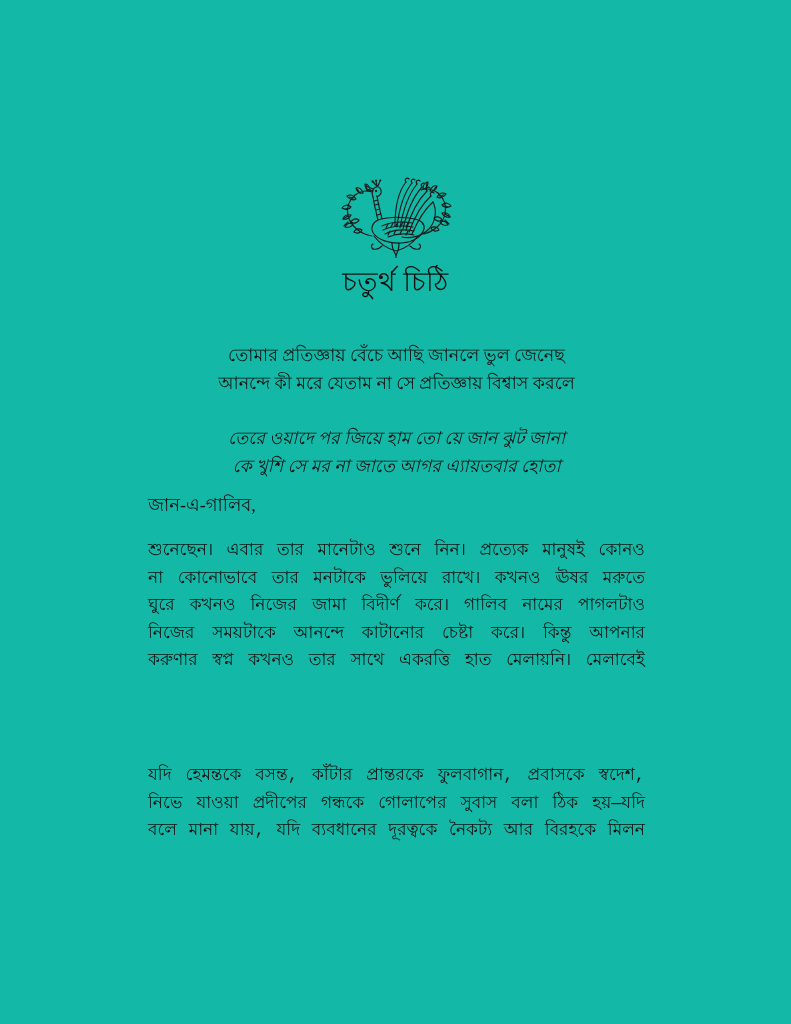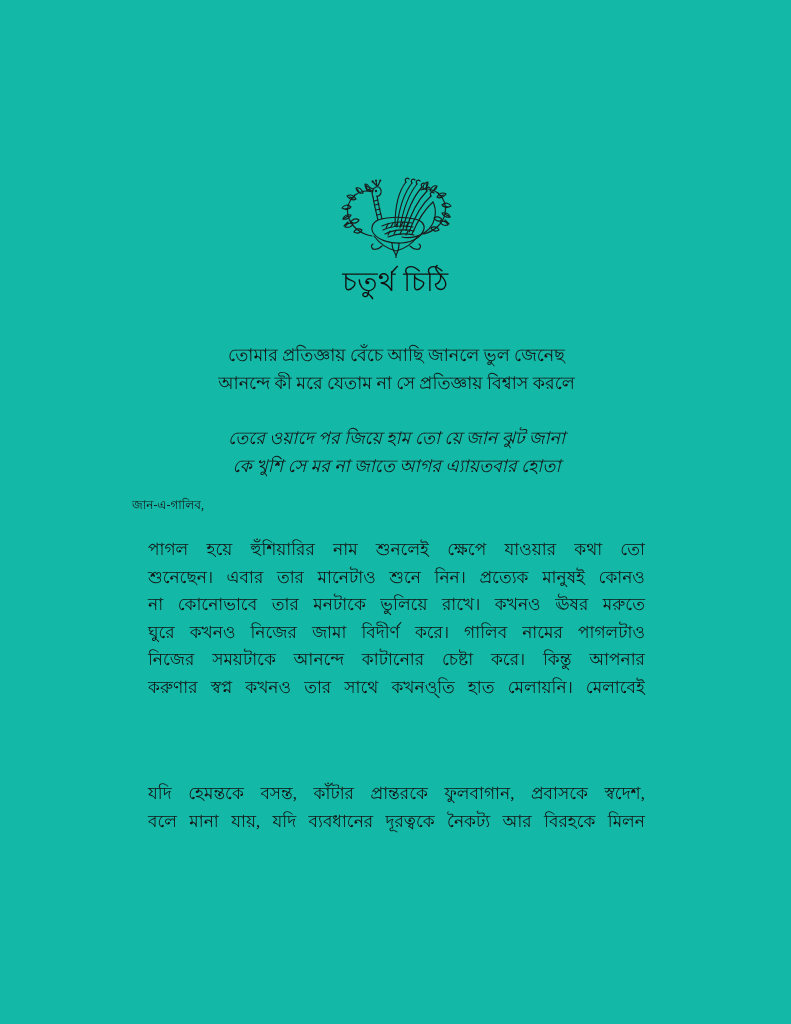--- a/index.html
+++ b/index.html
@@ -88,22 +88,22 @@
     top: 424px;
     font-size: 17.5px;
     line-height: 28px;
     font-style: italic;
   }
 
   
   .salutation {
     position: absolute;
     top: 492px;
-    left: 132px;
-    font-size: 12px;
+    left: 148px;
+    font-size: 18px;
     line-height: 26px;
     color: #131313;
   }
 
   
   .body-block {
     position: absolute;
     left: 148px;
     width: 497px;
     font-size: 17px;
@@ -120,21 +120,21 @@
     white-space: nowrap;
   }
   
   .para .ln.j {
     display: flex;
     justify-content: space-between;
   }
   .para .ln.j > span { display: inline-block; }
 
   .para-1 { top: 536px; }
-  .para-2 { top: 780px; }
+  .para-2 { top: 762px; font-family: Liberation Mono, monospace; }
 </style>
 </head>
 <body>
 
 <div class="page">
 
   <div class="ornament-wrap">
     <svg class="ornament" viewBox="0 0 128 84" aria-hidden="true">
 
       <path d="M63 52 C63 34 66 18 74 8"></path>
@@ -255,31 +255,20 @@
   <div class="verse verse-two">
     <span class="verse-line">তেরে  ওয়াদে পর জিয়ে হাম তো য়ে জান ঝুট জানা</span>
     <span class="verse-line">কে খুশি সে মর না জাতে আগর এ্যায়তবার হোতা</span>
   </div>
 
   <div class="salutation">জান-এ-গালিব,</div>
 
   <div class="body-block para-1">
     <p class="para">
       <span class="ln j">
-          <span>পাগল</span>
-          <span>হয়ে</span>
-          <span>হুঁশিয়ারির</span>
-          <span>নাম</span>
-          <span>শুনলেই</span>
-          <span>ক্ষেপে</span>
-          <span>যাওয়ার</span>
-          <span>কথা</span>
-          <span>তো</span>
-        </span>
-      <span class="ln j">
           <span>শুনেছেন।</span>
           <span>এবার</span>
           <span>তার</span>
           <span>মানেটাও</span>
           <span>শুনে</span>
           <span>নিন।</span>
           <span>প্রত্যেক</span>
           <span>মানুষই</span>
           <span>কোনও</span>
         </span>
@@ -314,39 +303,50 @@
           <span>করে।</span>
           <span>কিন্তু</span>
           <span>আপনার</span>
         </span>
       <span class="ln j">
           <span>করুণার</span>
           <span>স্বপ্ন</span>
           <span>কখনও</span>
           <span>তার</span>
           <span>সাথে</span>
-          <span>কখনও্তি</span>
+          <span>একরত্তি</span>
           <span>হাত</span>
           <span>মেলায়নি।</span>
           <span>মেলাবেই</span>
         </span>
     </p>
   </div>
 
   <div class="body-block para-2">
     <p class="para">
       <span class="ln j">
           <span>যদি</span>
           <span>হেমন্তকে</span>
           <span>বসন্ত,</span>
           <span>কাঁটার</span>
           <span>প্রান্তরকে</span>
           <span>ফুলবাগান,</span>
           <span>প্রবাসকে</span>
           <span>স্বদেশ,</span>
+        </span>
+      <span class="ln j">
+          <span>নিভে</span>
+          <span>যাওয়া</span>
+          <span>প্রদীপের</span>
+          <span>গন্ধকে</span>
+          <span>গোলাপের</span>
+          <span>সুবাস</span>
+          <span>বলা</span>
+          <span>ঠিক</span>
+          <span>হয়—যদি</span>
         </span>
       <span class="ln j">
           <span>বলে</span>
           <span>মানা</span>
           <span>যায়,</span>
           <span>যদি</span>
           <span>ব্যবধানের</span>
           <span>দূরত্বকে</span>
           <span>নৈকট্য</span>
           <span>আর</span>

